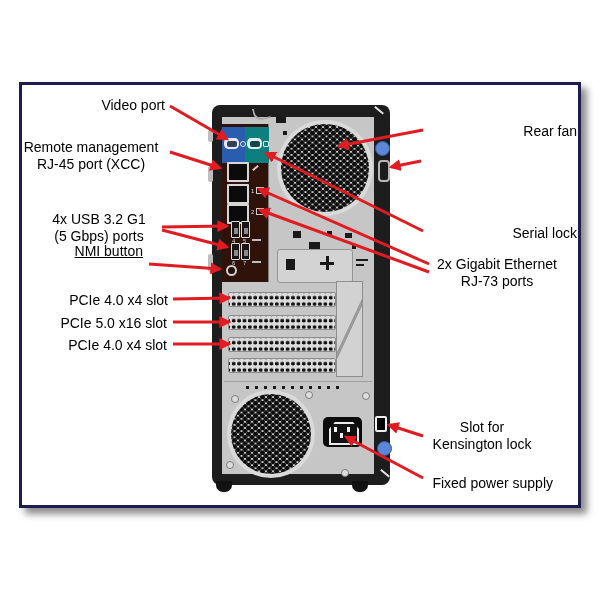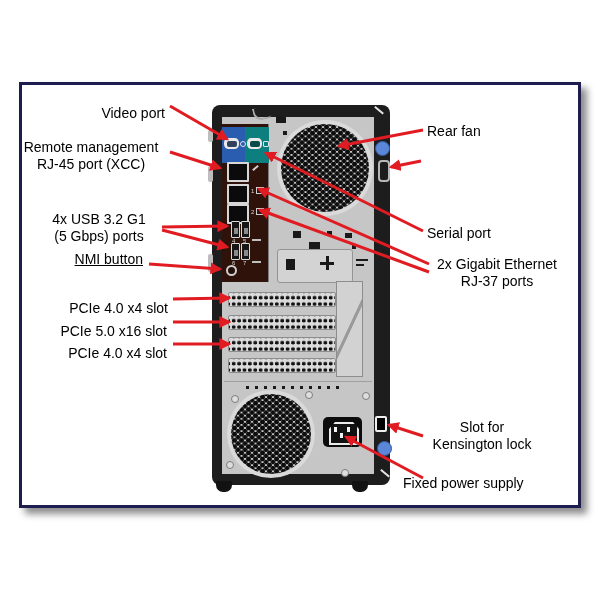--- a/index.html
+++ b/index.html
@@ -2,21 +2,21 @@
 <html><head>
 <meta charset="utf-8">
 <style>
   html,body{margin:0;padding:0;background:#fff;}
   .scene{position:relative;width:600px;height:600px;background:#fff;overflow:hidden;
          font-family:"Liberation Sans", sans-serif;}
   .frame{position:absolute;left:19px;top:82px;width:556px;height:420px;border:3px solid #1d1d4f;
          background:#fff;box-shadow:6px 6px 7px rgba(0,0,0,.45);z-index:0;}
   .abs{position:absolute;}
   .label{position:absolute;font-size:14px;line-height:16.5px;color:#000;white-space:pre-line;z-index:6;}
-  .r{text-align:right;margin-top:8px;} .c{text-align:center;} .l{text-align:left;}
+  .r{text-align:right;} .c{text-align:center;} .l{text-align:right;}
   .arrows{position:absolute;left:0;top:0;z-index:5;pointer-events:none;}
   
   .tower{left:212px;top:105px;width:178px;height:380px;background:#1d1d1d;border-radius:8px;z-index:1;}
   .rpanel{left:222px;top:117px;width:152px;height:357px;background:#c6c6c6;z-index:2;}
   .io{left:222px;top:124px;width:46px;height:158px;background:#2f130a;z-index:3;}
   .ioedge{left:268px;top:124px;width:1px;height:158px;background:#7c7c7c;z-index:3;}
   .vga{left:222px;top:127px;width:23px;height:36px;background:#2a5cb0;z-index:3;}
   .ser{left:245px;top:127px;width:24px;height:36px;background:#0c7f7e;z-index:3;}
   .dsub{top:11px;left:2px;width:15px;height:11px;background:#e9e9e9;border-radius:4px/5px;z-index:4;}
   .dsubin{top:2.5px;left:2.5px;width:10px;height:6px;background:#30405e;border-radius:2px;}
@@ -190,20 +190,20 @@
   <div class="label r" style="left:20px;top:97px;width:145px;">Video port</div>
   <div class="label c" style="left:16px;top:139px;width:150px;">Remote management
 RJ-45 port (XCC)</div>
   <div class="label c" style="left:40px;top:211px;width:118px;">4x USB 3.2 G1
 (5 Gbps) ports</div>
   <div class="label r" style="left:20px;top:243px;width:123px;text-decoration:underline;">NMI button</div>
   <div class="label r" style="left:20px;top:292px;width:148px;">PCIe 4.0 x4 slot</div>
   <div class="label r" style="left:20px;top:315px;width:147px;">PCIe 5.0 x16 slot</div>
   <div class="label r" style="left:20px;top:337px;width:147px;">PCIe 4.0 x4 slot</div>
   <div class="label l" style="left:427px;top:123px;width:150px;">Rear fan</div>
-  <div class="label l" style="left:427px;top:225px;width:150px;">Serial port</div>
+  <div class="label l" style="left:427px;top:225px;width:150px;">Serial lock</div>
   <div class="label c" style="left:427px;top:256px;width:140px;">2x Gigabit Ethernet
-RJ-37 ports</div>
+RJ-73 ports</div>
   <div class="label c" style="left:427px;top:419px;width:110px;">Slot for
 Kensington lock</div>
   <div class="label l" style="left:403px;top:475px;width:150px;">Fixed power supply</div>
 
 </div>
 
 </body></html>

